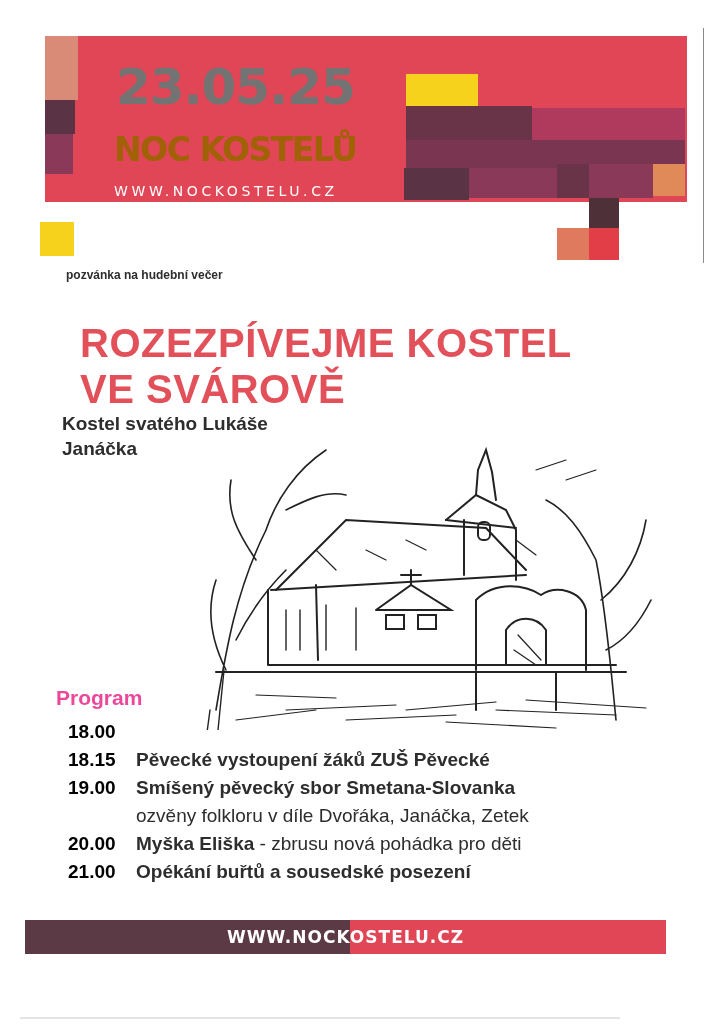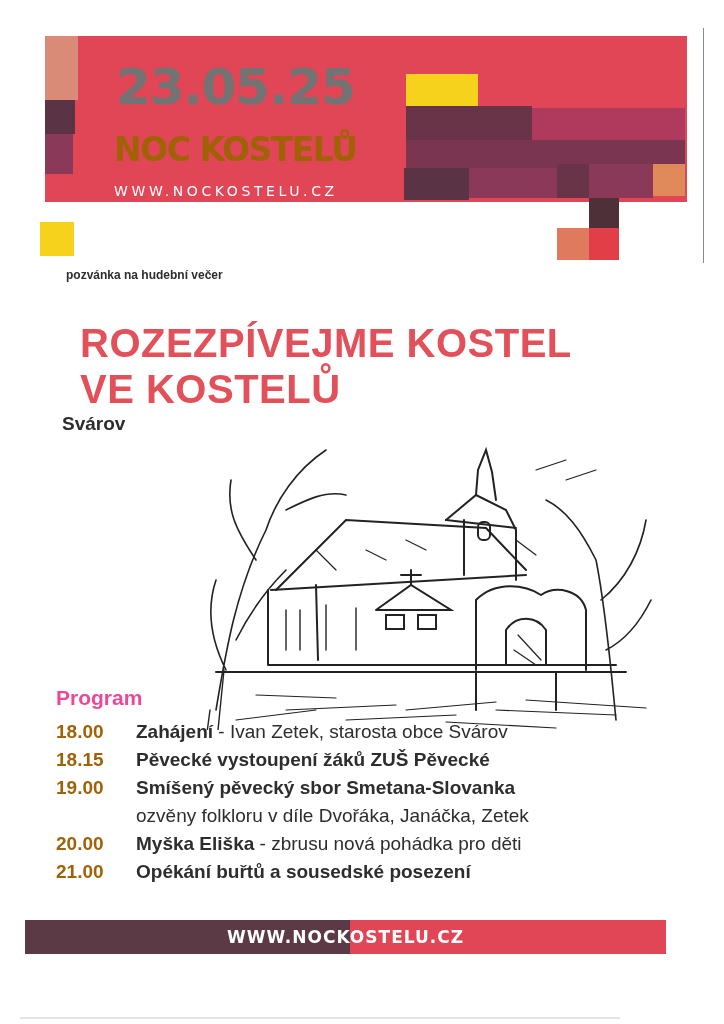--- a/index.html
+++ b/index.html
@@ -32,21 +32,21 @@
     position: absolute; left: 64px; top: 304px; font-size: 40px; font-weight: bold; color: #e2505a;
     line-height: 46px; letter-spacing: 0.5px; margin: 16px;
   }
   .venue { position: absolute; left: 62px; top: 411px; font-size: 19px; font-weight: bold; color: #2d2d2d; line-height: 25px; }
 
   .drawing { position: absolute; left: 196px; top: 410px; width: 470px; height: 320px; }
 
   .program-title { position: absolute; left: 56px; top: 686px; font-size: 21px; font-weight: bold; color: #ec4899; }
   .program { position: absolute; left: 56px; top: 718px; width: 560px; }
   .prow { position: relative; height: 28px; font-size: 19px; line-height: 28px; white-space: nowrap; }
-  .ptime { position: absolute; left: 0; font-weight: bold; color: #a16207; text-align: right; }
+  .ptime { position: absolute; left: 12px; font-weight: bold; color: #000000; text-align: right; }
   .ptext { position: absolute; left: 80px; color: #2d2d2d; }
   .ptext b { font-weight: bold; }
 
   
   .footer { position: absolute; left: 25px; top: 920px; width: 641px; height: 34px; display: flex; }
   .footer .dark { width: 325px; background: #5b3a46; }
   .footer .red { flex: 1; background: #e04656; }
   .footer-url {
     position: absolute; left: 0; right: 0; top: 0; height: 34px; line-height: 34px; text-align: center;
     font-family: "DejaVu Sans", sans-serif; font-weight: bold; font-size: 17px; letter-spacing: 1px; color: #ffffff;
@@ -78,24 +78,25 @@
 <div class="blk" style="left:557px;top:228px;width:32px;height:32px;background:#e07a5e;"></div>
 <div class="blk" style="left:589px;top:228px;width:30px;height:32px;background:#e23e48;"></div>
 
 <div class="title-date">23.05.25</div>
 <div class="title-noc">NOC KOSTELŮ</div>
 <div class="title-url">WWW.NOCKOSTELU.CZ</div>
 
 <div class="invite">pozvánka na hudební večer</div>
 <h1 class="headline">
   <span>ROZEZPÍVEJME KOSTEL</span><br>
-  <span>VE KOSTELŮ</span>
+  <span>VE SVÁROVĚ</span>
 </h1>
 <div class="venue">
-  <div>Svárov</div>
+  <div>Kostel svatého Lukáše</div>
+  <div>Janáčka</div>
 </div>
 
 <svg class="drawing" viewBox="0 0 470 320" fill="none" stroke="#222" stroke-width="2" stroke-linecap="round">
 
   <path d="M20 300 C30 240 40 180 70 120 M40 230 C55 200 70 180 90 160 M30 260 C15 230 10 200 20 170 M70 120 C80 90 100 60 130 40 M60 150 C40 120 30 100 35 70 M90 100 C110 90 130 80 150 85" stroke-width="1.6"></path>
   <path d="M10 330 L14 300 M22 320 L28 260" stroke-width="1.4"></path>
 
   <path d="M420 310 C415 260 410 200 400 150 M405 190 C430 170 445 140 450 110 M400 150 C385 120 370 100 350 90 M410 240 C430 230 445 210 455 190" stroke-width="1.6"></path>
 
   <path d="M80 180 L150 110 L290 118 L330 160"></path>
@@ -119,21 +120,20 @@
   <path d="M20 262 L430 262 M280 262 L280 300 M360 262 L360 300"></path>
 
   <path d="M40 310 L120 300 M90 300 L200 295 M210 300 L300 292 M300 300 L420 305 M150 310 L260 305 M250 312 L360 318 M60 285 L140 288 M330 290 L450 298" stroke-width="1.2"></path>
   <path d="M120 140 L140 160 M170 140 L190 150 M210 130 L230 140 M320 130 L340 145 M340 60 L370 50 M370 70 L400 60" stroke-width="1.2"></path>
 </svg>
 
 <div class="program-title">Program</div>
 <div class="program">
   <div class="prow">
     <span class="ptime">18.00</span>
-    <span class="ptext"><b>Zahájení</b><span> - Ivan Zetek, starosta obce Svárov</span></span>
   </div>
   <div class="prow">
     <span class="ptime">18.15</span>
     <span class="ptext"><b>Pěvecké vystoupení žáků ZUŠ Pěvecké</b><span></span></span>
   </div>
   <div class="prow">
     <span class="ptime">19.00</span>
     <span class="ptext"><b>Smíšený pěvecký sbor Smetana-Slovanka</b><span></span></span>
   </div>
   <div class="prow">

